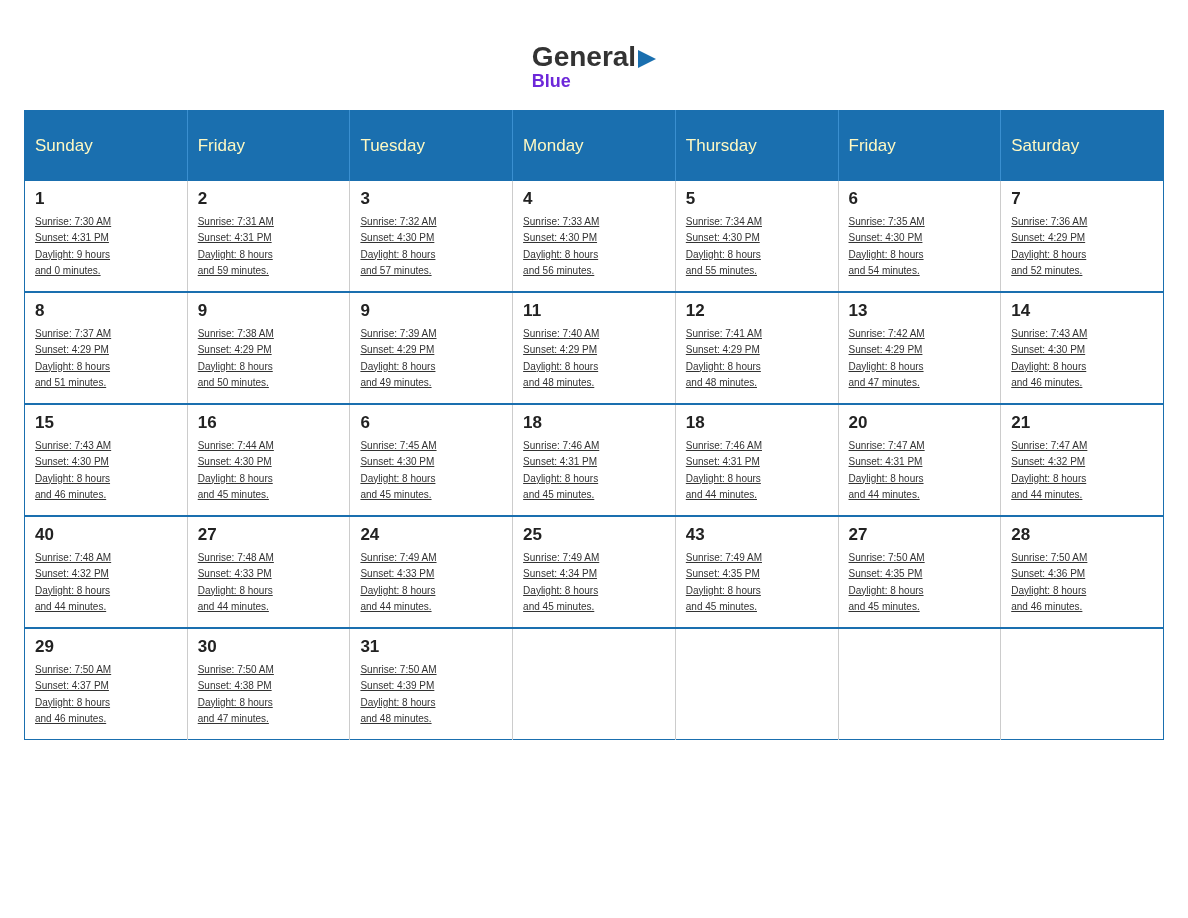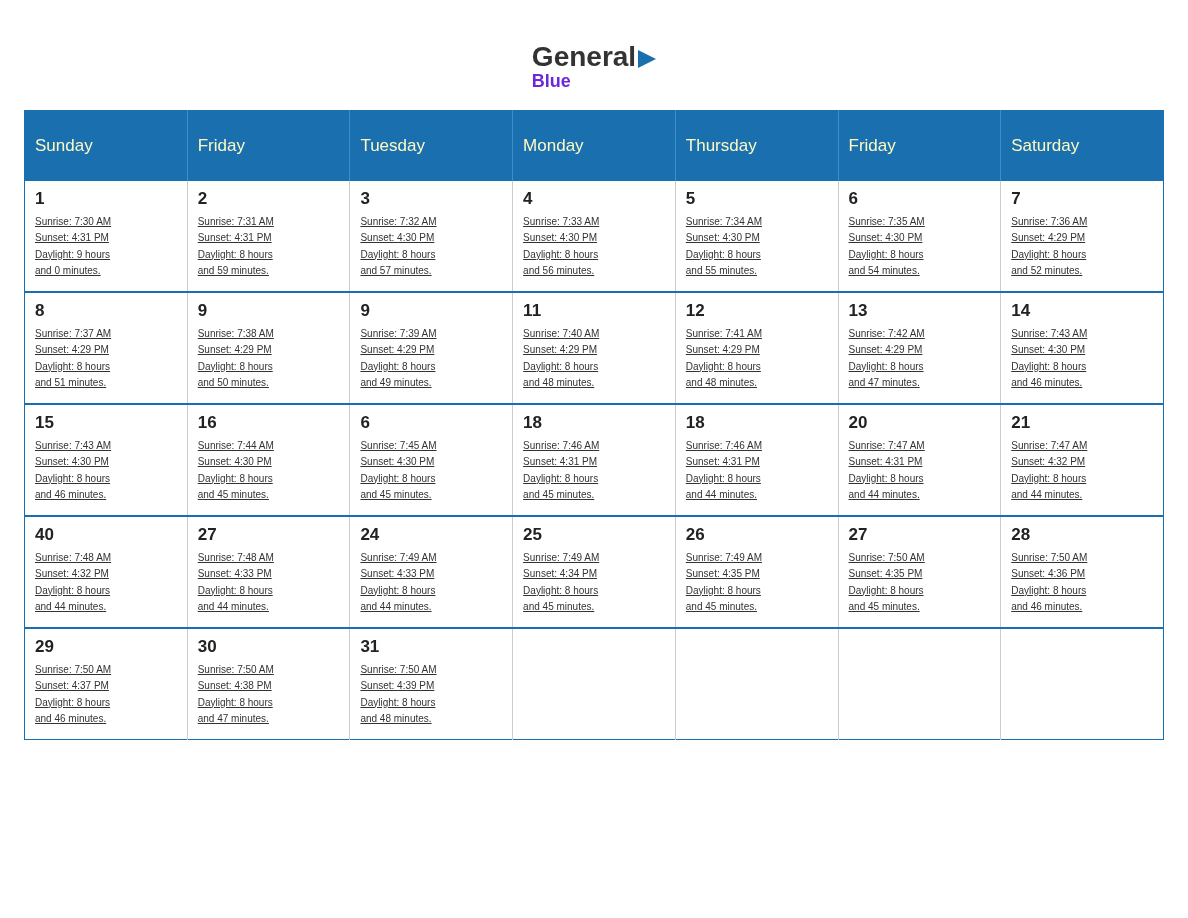--- a/index.html
+++ b/index.html
@@ -233,21 +233,21 @@
       </td>
         <td>
         <span class="day-num">24</span>
         <span class="day-info">Sunrise: 7:49 AM<br>Sunset: 4:33 PM<br>Daylight: 8 hours<br>and 44 minutes.</span>
       </td>
         <td>
         <span class="day-num">25</span>
         <span class="day-info">Sunrise: 7:49 AM<br>Sunset: 4:34 PM<br>Daylight: 8 hours<br>and 45 minutes.</span>
       </td>
         <td>
-        <span class="day-num">26</span>
+        <span class="day-num">43</span>
         <span class="day-info">Sunrise: 7:49 AM<br>Sunset: 4:35 PM<br>Daylight: 8 hours<br>and 45 minutes.</span>
       </td>
         <td>
         <span class="day-num">27</span>
         <span class="day-info">Sunrise: 7:50 AM<br>Sunset: 4:35 PM<br>Daylight: 8 hours<br>and 45 minutes.</span>
       </td>
         <td>
         <span class="day-num">28</span>
         <span class="day-info">Sunrise: 7:50 AM<br>Sunset: 4:36 PM<br>Daylight: 8 hours<br>and 46 minutes.</span>
       </td>

